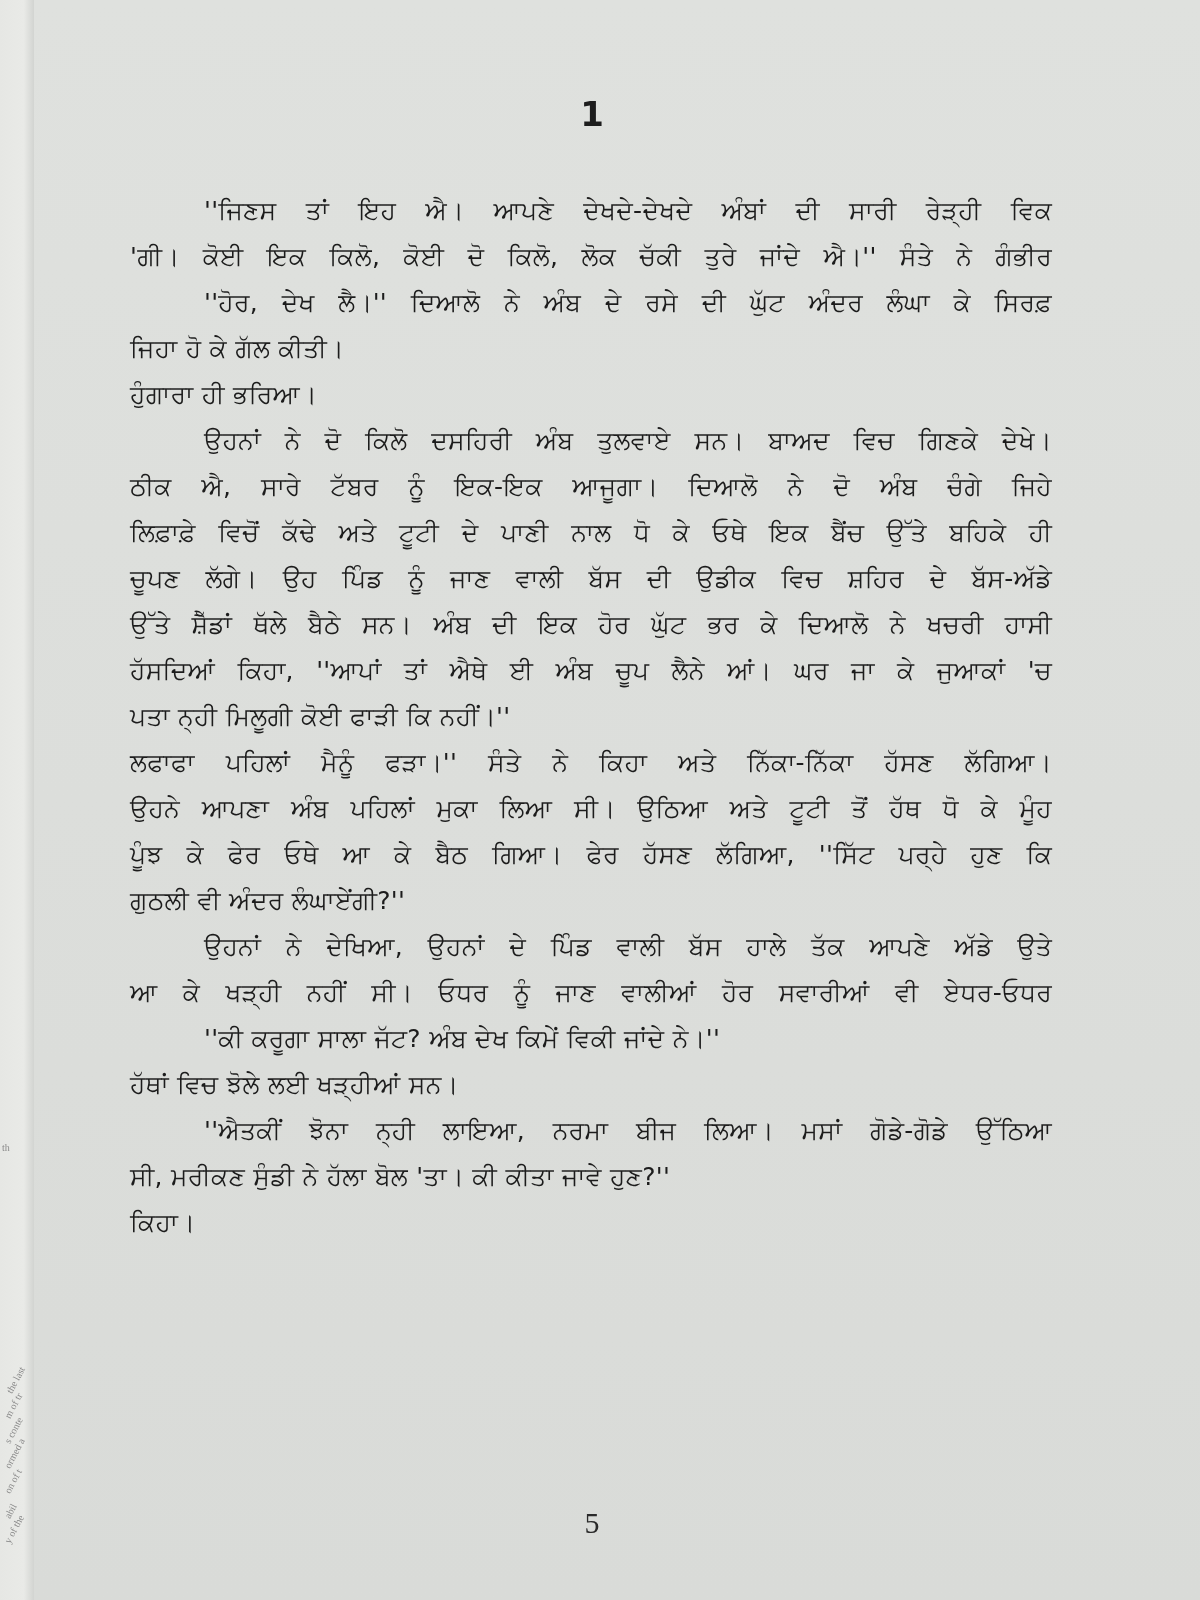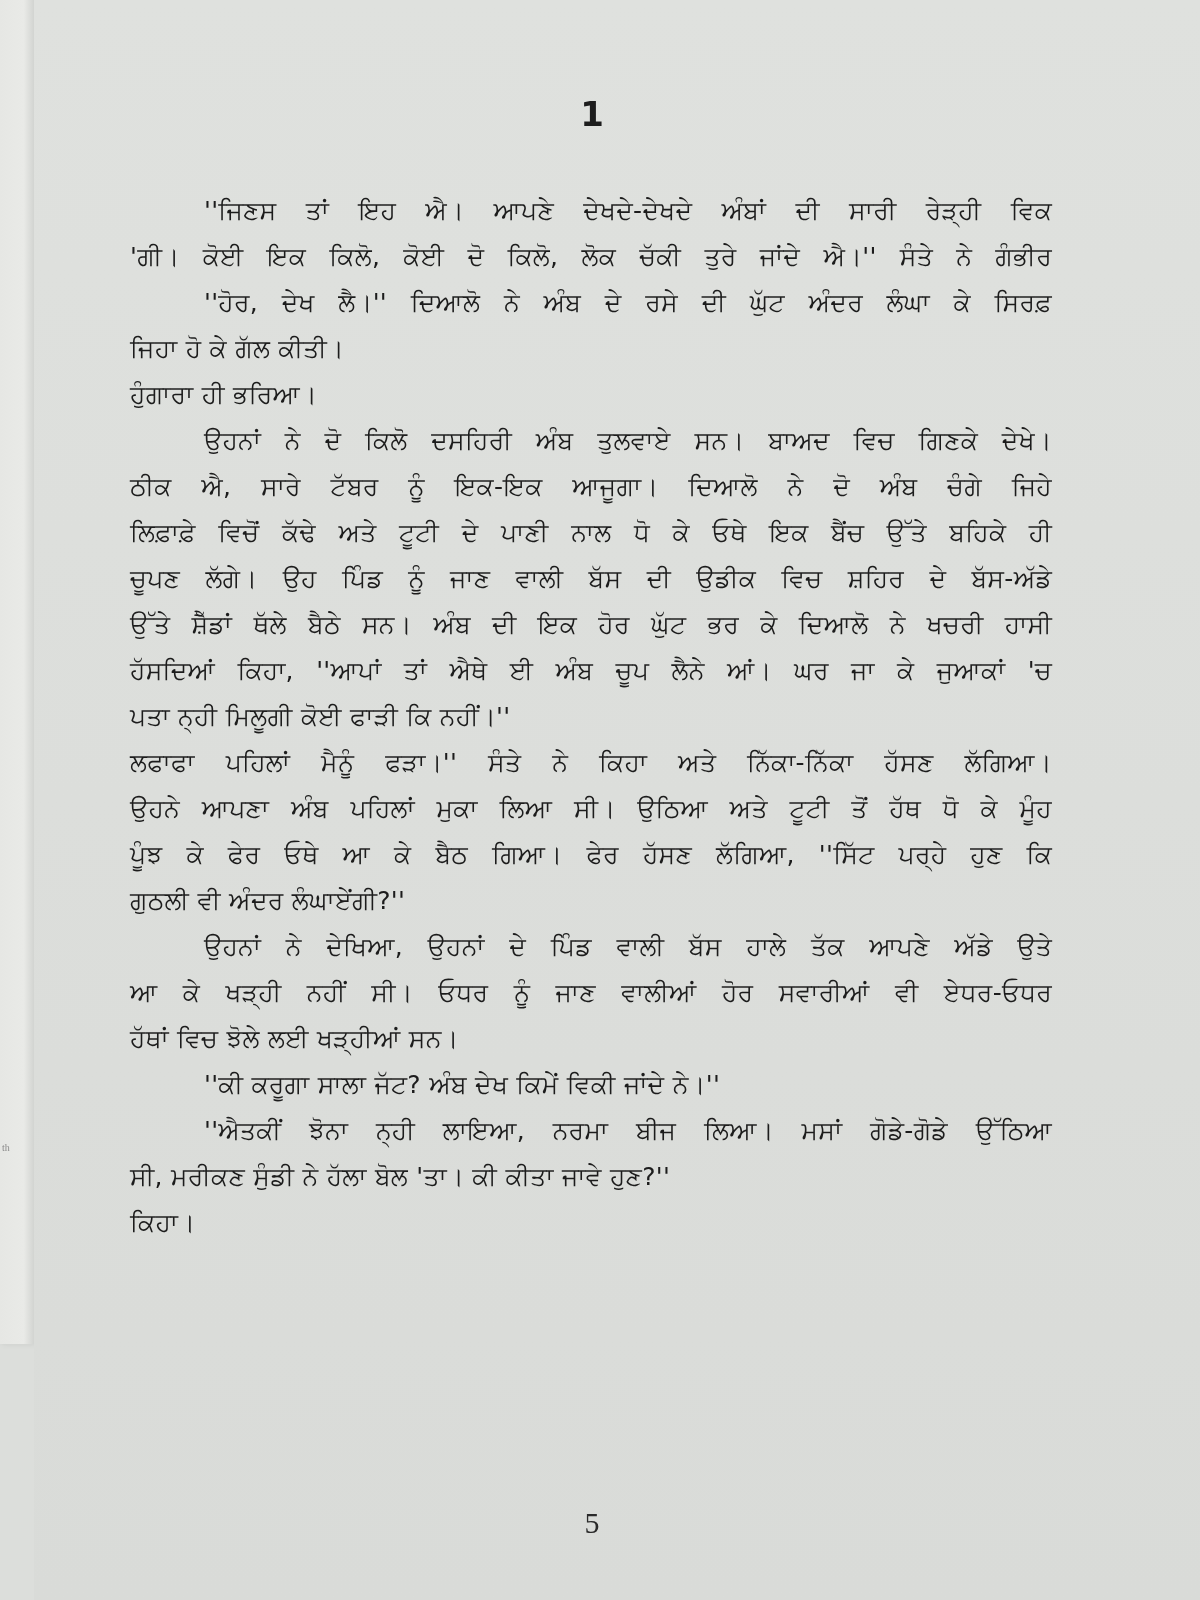--- a/index.html
+++ b/index.html
@@ -11,21 +11,21 @@
       height: 1600px;
       position: relative;
       overflow: hidden;
       background: #dcdedb;
       font-family: "DejaVu Sans", "Liberation Sans", sans-serif;
       color: #1c1c1c;
     }
     .prev-page-edge {
       position: absolute;
       left: 0; top: 0;
-      width: 34px; height: 1344px;
+      width: 34px; height: 1600px;
       background: linear-gradient(90deg, #e6e7e4 0%, #e9eae7 70%, #d2d4d1 100%);
       box-shadow: 2px 0 6px rgba(0,0,0,0.08);
       overflow: hidden;
     }
     .prev-page-edge .frag {
       position: absolute;
       font-family: "Liberation Serif", serif;
       font-size: 10px;
       color: #8a8a8a;
       white-space: nowrap;
@@ -111,23 +111,23 @@
     <div class="line">ਹੱਸਦਿਆਂ ਕਿਹਾ, ''ਆਪਾਂ ਤਾਂ ਐਥੇ ਈ ਅੰਬ ਚੂਪ ਲੈਨੇ ਆਂ। ਘਰ ਜਾ ਕੇ ਜੁਆਕਾਂ 'ਚ</div>
     <div class="line last">ਪਤਾ ਨ੍ਹੀ ਮਿਲੂਗੀ ਕੋਈ ਫਾੜੀ ਕਿ ਨਹੀਂ।''</div>
 
     <div class="line">ਲਫਾਫਾ ਪਹਿਲਾਂ ਮੈਨੂੰ ਫੜਾ।'' ਸੰਤੇ ਨੇ ਕਿਹਾ ਅਤੇ ਨਿੱਕਾ-ਨਿੱਕਾ ਹੱਸਣ ਲੱਗਿਆ।</div>
     <div class="line">ਉਹਨੇ ਆਪਣਾ ਅੰਬ ਪਹਿਲਾਂ ਮੁਕਾ ਲਿਆ ਸੀ। ਉਠਿਆ ਅਤੇ ਟੂਟੀ ਤੋਂ ਹੱਥ ਧੋ ਕੇ ਮੂੰਹ</div>
     <div class="line">ਪੂੰਝ ਕੇ ਫੇਰ ਓਥੇ ਆ ਕੇ ਬੈਠ ਗਿਆ। ਫੇਰ ਹੱਸਣ ਲੱਗਿਆ, ''ਸਿੱਟ ਪਰ੍ਹੇ ਹੁਣ ਕਿ</div>
     <div class="line last">ਗੁਠਲੀ ਵੀ ਅੰਦਰ ਲੰਘਾਏਂਗੀ?''</div>
 
     <div class="line indent">ਉਹਨਾਂ ਨੇ ਦੇਖਿਆ, ਉਹਨਾਂ ਦੇ ਪਿੰਡ ਵਾਲੀ ਬੱਸ ਹਾਲੇ ਤੱਕ ਆਪਣੇ ਅੱਡੇ ਉਤੇ</div>
     <div class="line">ਆ ਕੇ ਖੜ੍ਹੀ ਨਹੀਂ ਸੀ। ਓਧਰ ਨੂੰ ਜਾਣ ਵਾਲੀਆਂ ਹੋਰ ਸਵਾਰੀਆਂ ਵੀ ਏਧਰ-ਓਧਰ</div>
+    <div class="line indent short">''ਕੀ ਕਰੂਗਾ ਸਾਲਾ ਜੱਟ? ਅੰਬ ਦੇਖ ਕਿਮੇਂ ਵਿਕੀ ਜਾਂਦੇ ਨੇ।''</div>
+
     <div class="line last">ਹੱਥਾਂ ਵਿਚ ਝੋਲੇ ਲਈ ਖੜ੍ਹੀਆਂ ਸਨ।</div>
-
-    <div class="line indent short">''ਕੀ ਕਰੂਗਾ ਸਾਲਾ ਜੱਟ? ਅੰਬ ਦੇਖ ਕਿਮੇਂ ਵਿਕੀ ਜਾਂਦੇ ਨੇ।''</div>
 
 
     <div class="line indent">''ਐਤਕੀਂ ਝੋਨਾ ਨ੍ਹੀ ਲਾਇਆ, ਨਰਮਾ ਬੀਜ ਲਿਆ। ਮਸਾਂ ਗੋਡੇ-ਗੋਡੇ ਉੱਠਿਆ</div>
     <div class="line last">ਸੀ, ਮਰੀਕਣ ਸੁੰਡੀ ਨੇ ਹੱਲਾ ਬੋਲ 'ਤਾ। ਕੀ ਕੀਤਾ ਜਾਵੇ ਹੁਣ?''</div>
 
     <div class="line last">ਕਿਹਾ।</div>
   </div>
 
   <div class="page-number">5</div>
 </div>

